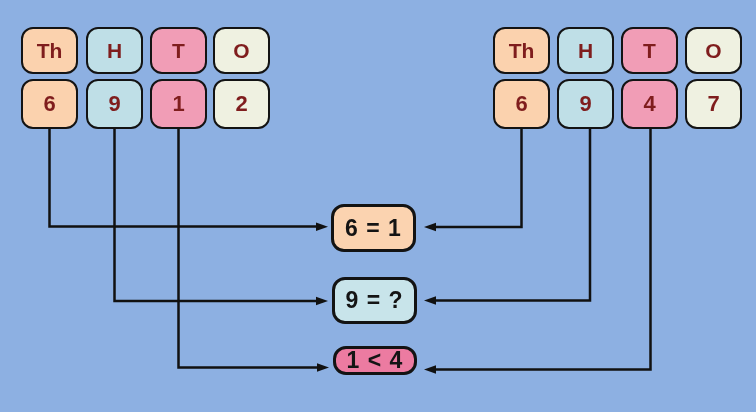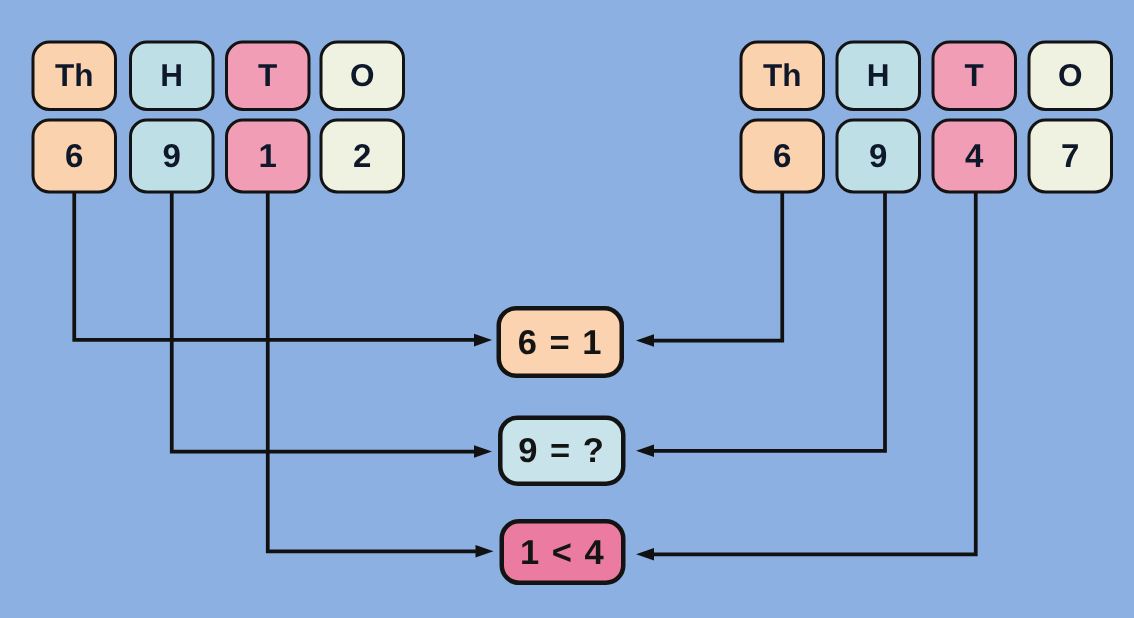--- a/index.html
+++ b/index.html
@@ -12,21 +12,21 @@
   }
   .connectors{position:absolute;left:0;top:0;pointer-events:none;}
   .card{
     position:absolute;
     width:57px;
     display:flex;align-items:center;justify-content:center;
     border:2.5px solid #131313;
     border-radius:12px;
     font-weight:bold;
     font-size:21px;
-    color:#0f172a;
+    color:#7f1d1d;
     box-sizing:border-box;
   }
   .hdr{top:27px;height:47px;}
   .dig{top:79px;height:50px;font-size:22px;}
   .cmp{
     position:absolute;
     display:flex;align-items:center;justify-content:center;
     border:3px solid #131313;
     border-radius:13px;
     font-weight:bold;
@@ -87,16 +87,16 @@
 
     <div class="card dig c-peach" style="left:493px">6</div>
     <div class="card dig c-blue" style="left:557px">9</div>
     <div class="card dig c-pink" style="left:621px">4</div>
     <div class="card dig c-cream" style="left:685px">7</div>
   </div>
 
   <div>
     <div class="cmp b-peach" style="left:331px;top:204px;width:85px;height:48px">6 = 1</div>
     <div class="cmp b-blue" style="left:332px;top:277px;width:85px;height:47px">9 = ?</div>
-    <div class="cmp b-pink" style="left:333px;top:346px;width:84px;height:44px">1 &lt; 4</div>
+    <div class="cmp b-pink" style="left:333px;top:346px;width:84px;height:29px">1 &lt; 4</div>
   </div>
 
 </div>
 
 </body></html>

